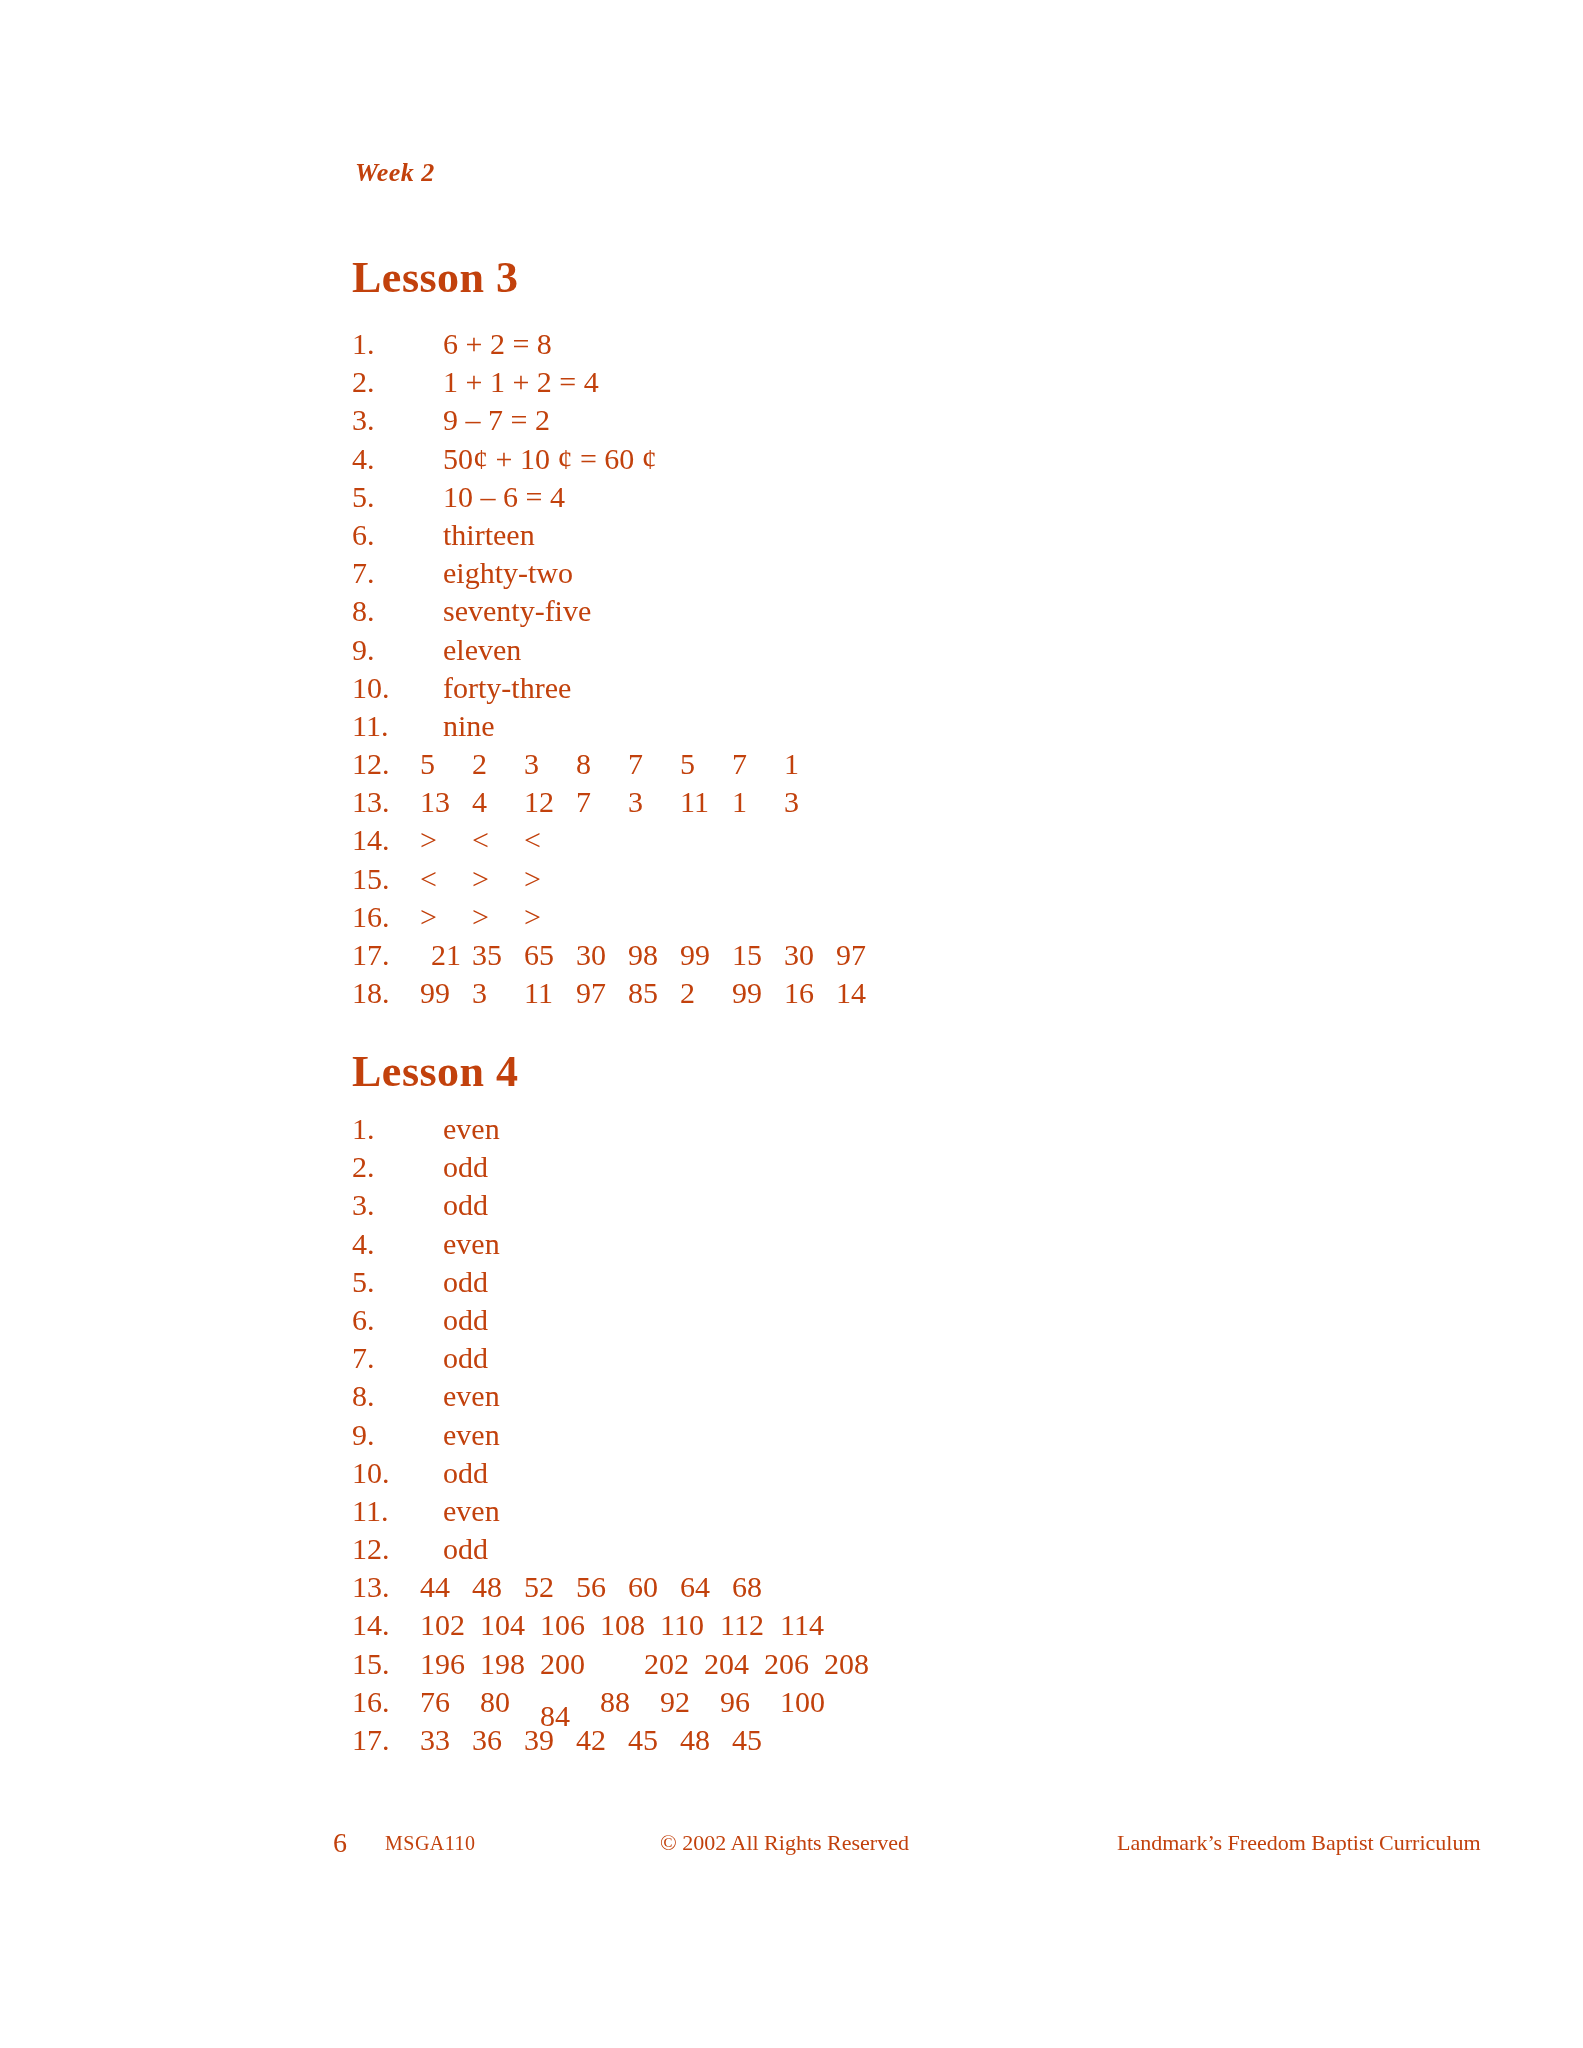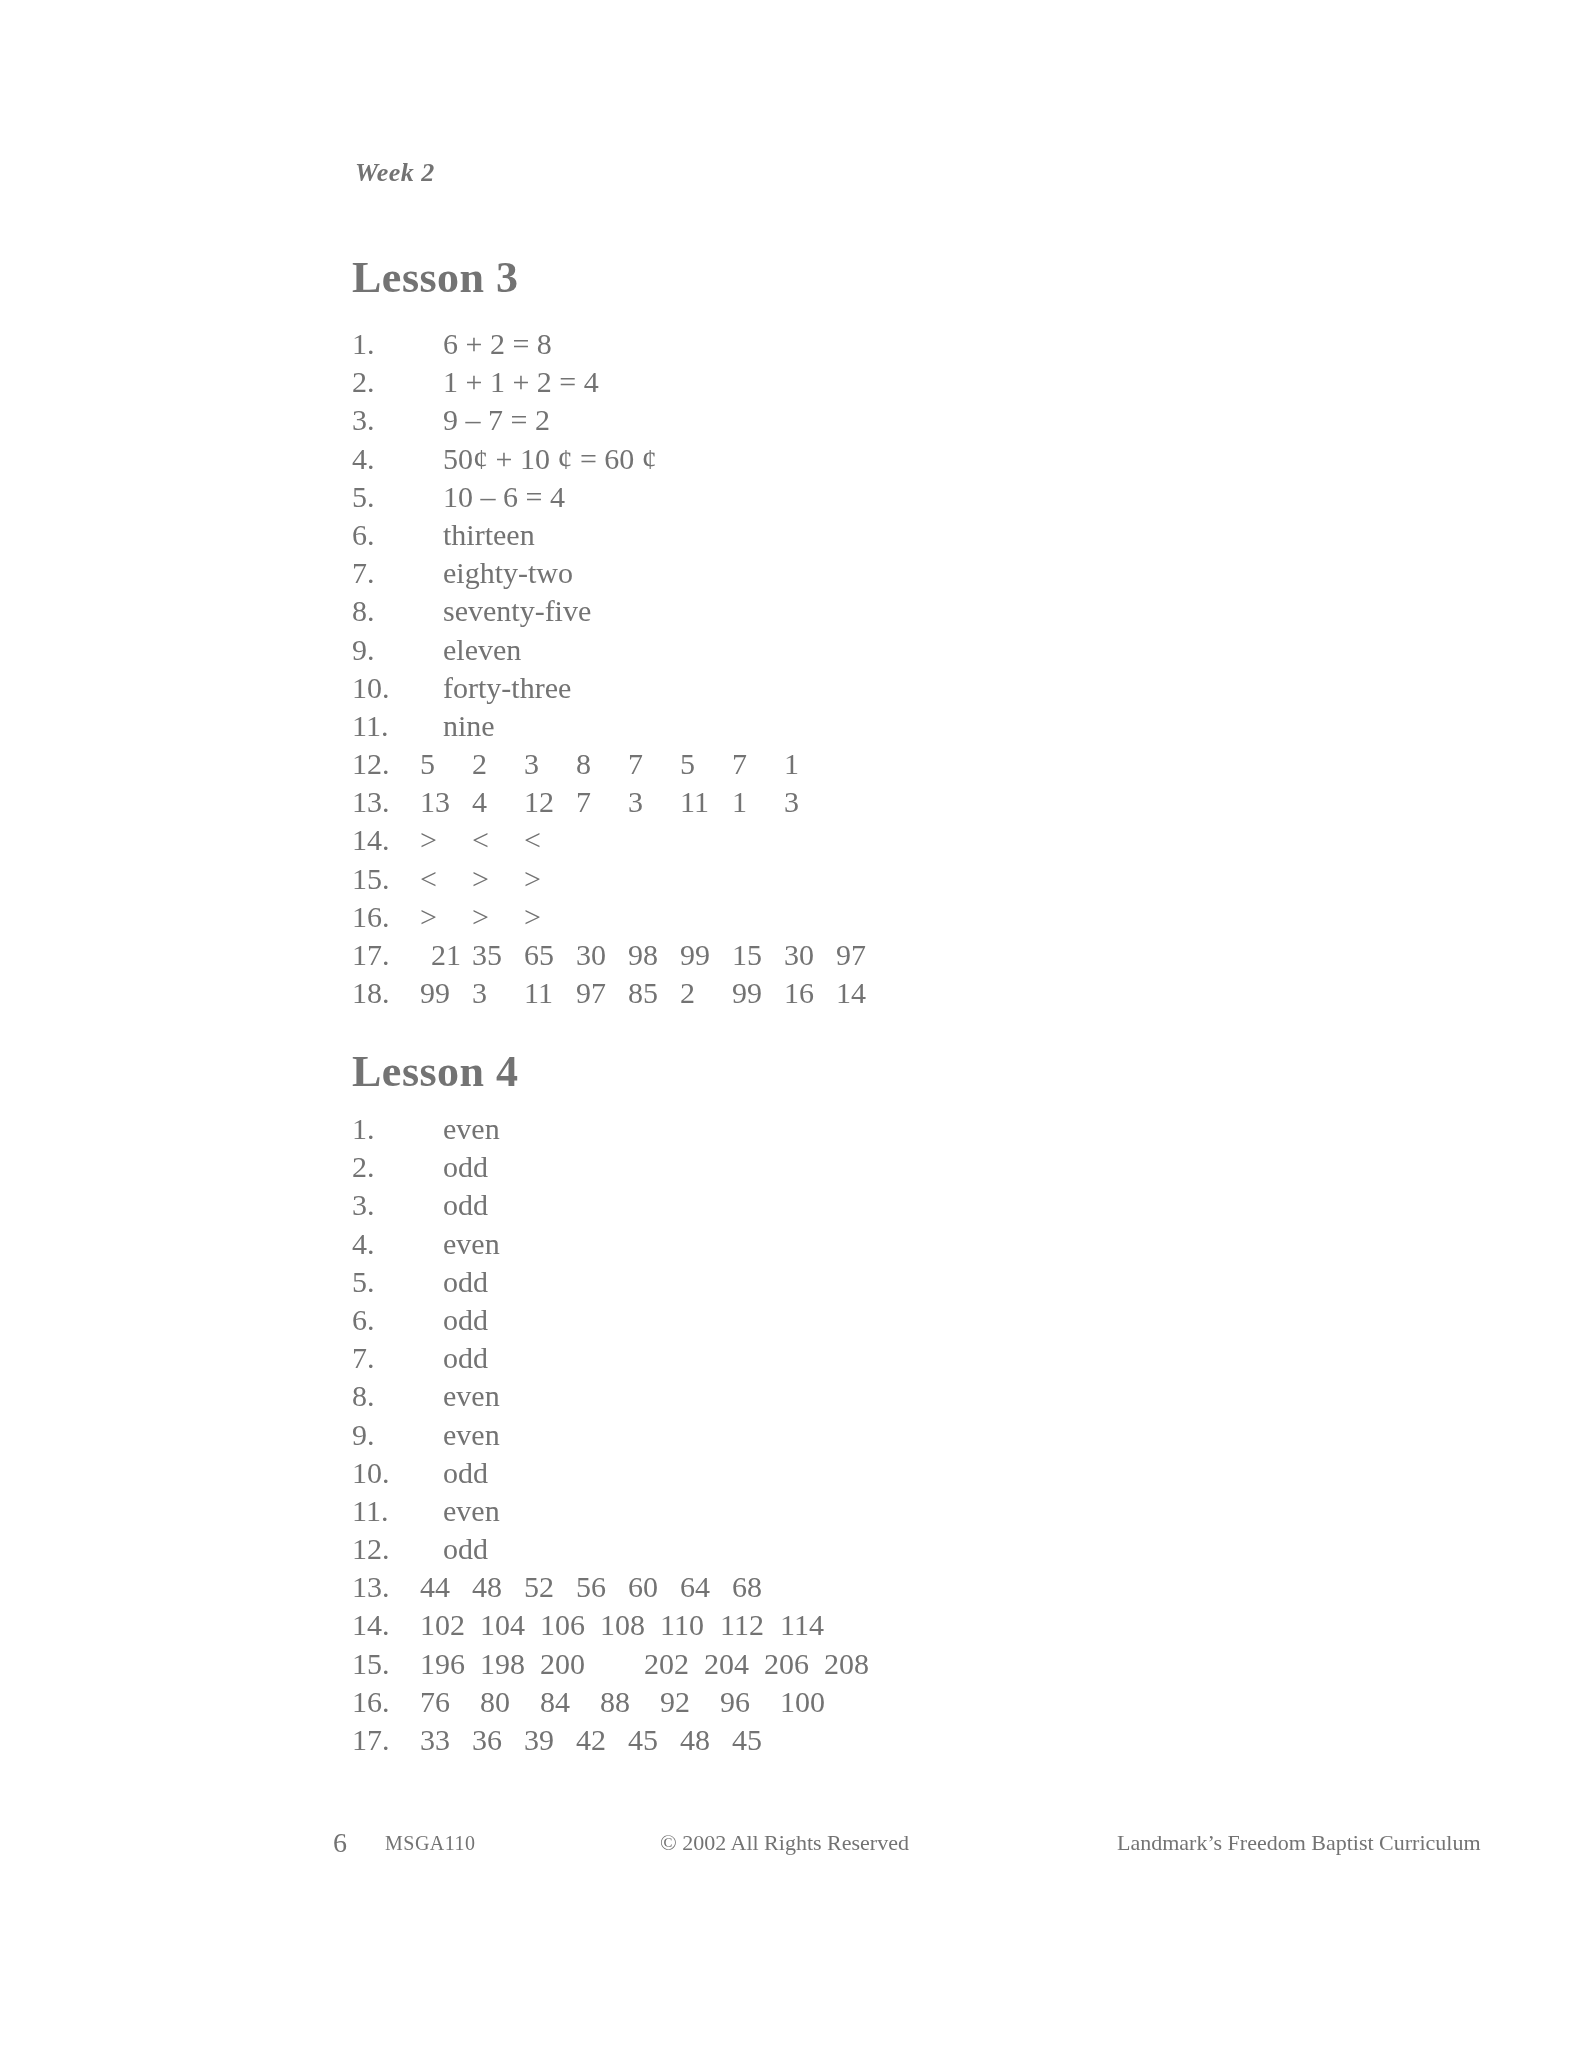--- a/index.html
+++ b/index.html
@@ -1,21 +1,21 @@
 <!DOCTYPE html>
 <html><head>
 <meta charset="utf-8">
 <style>
   html,body{margin:0;padding:0;background:#ffffff;}
   .page{
     position:relative;
     width:1583px;height:2048px;
     background:#ffffff;
     font-family:"Liberation Serif","DejaVu Serif",serif;
-    color:#737373;
+    color:#c2410c;
     overflow:hidden;
   }
   .week-header{
     position:absolute;left:355px;top:158px;
     font-size:26px;font-weight:bold;font-style:italic;
     letter-spacing:0.5px;
   }
   .lesson-title{
     position:absolute;left:352px;
     font-size:44px;font-weight:bold;
@@ -274,21 +274,21 @@
           <span class="cell" style="min-width: 60px;">204</span>
           <span class="cell" style="min-width: 60px;">206</span>
           <span class="cell" style="min-width: 60px;">208</span>
         </span>
       </div>
       <div class="item">
         <span class="num">16.</span>
         <span class="ans-row">
           <span class="cell" style="min-width: 60px;">76</span>
           <span class="cell" style="min-width: 60px;">80</span>
-          <span class="cell" style="min-width: 60px;">84</span>
+          <span class="cell" style="min-width: 60px; margin-top: 14px;">84</span>
           <span class="cell" style="min-width: 60px;">88</span>
           <span class="cell" style="min-width: 60px;">92</span>
           <span class="cell" style="min-width: 60px;">96</span>
           <span class="cell" style="min-width: 60px;">100</span>
         </span>
       </div>
       <div class="item">
         <span class="num">17.</span>
         <span class="ans-row">
           <span class="cell" style="min-width: 52px;">33</span>

